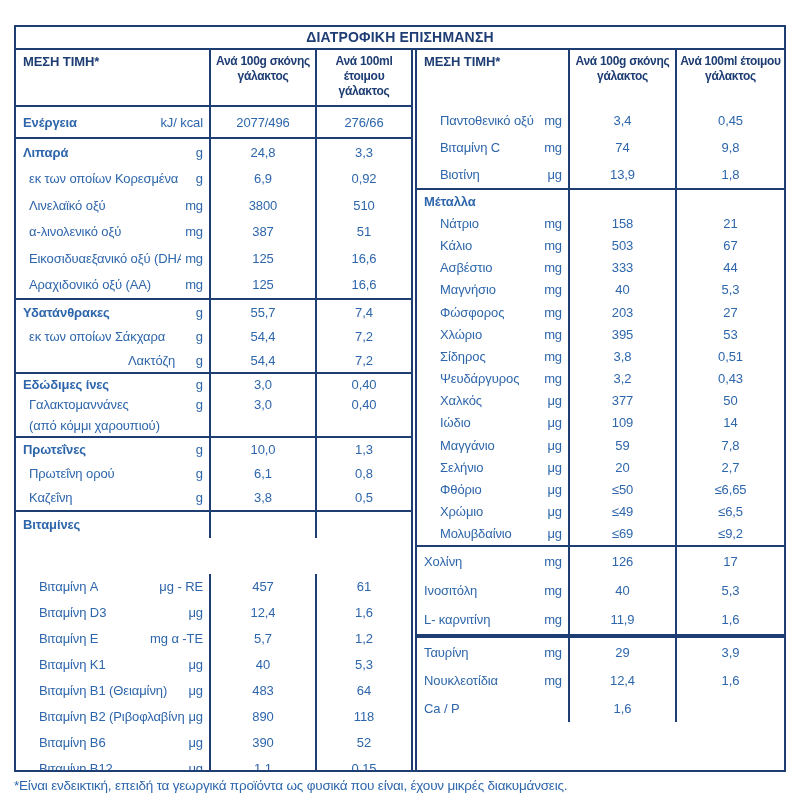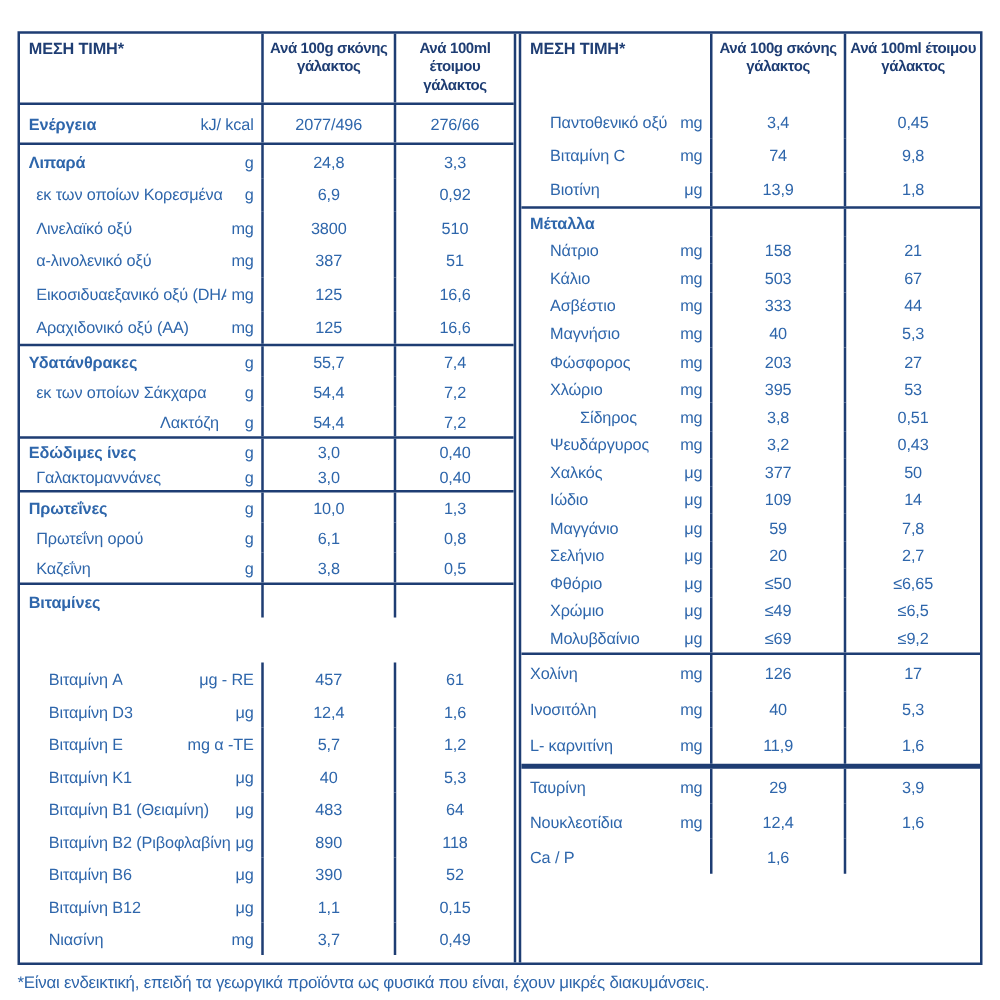--- a/index.html
+++ b/index.html
@@ -74,20 +74,21 @@
   .footnote{
     position:absolute;left:14px;top:778px;width:772px;
     font-size:13.5px;color:var(--blue);letter-spacing:-0.2px;
   }
 </style>
 </head>
 <body>
 
 <div class="page">
   <div class="ntable">
+    <div class="title">ΔΙΑΤΡΟΦΙΚΗ ΕΠΙΣΗΜΑΝΣΗ</div>
     <div class="content">
 
       <div class="half left">
         <div class="hdr">
           <div class="hcell-label">ΜΕΣΗ ΤΙΜΗ*</div>
           <div class="hcell c1">Ανά 100g σκόνης
 γάλακτος</div>
           <div class="hcell c2">Ανά 100ml έτοιμου
 γάλακτος</div>
         </div>
@@ -187,20 +188,28 @@
                 <div class="val c1">3,0</div>
                 <div class="val c2">0,40</div>
               </div>
               <div class="row" style="height: 20.6px;">
                 <div class="cell-label">
                   <span class="lbl" style="padding-left: 6px;">Γαλακτομαννάνες</span>
                   <span class="unit">g</span>
                 </div>
                 <div class="val c1">3,0</div>
                 <div class="val c2">0,40</div>
+              </div>
+              <div class="row" style="height: 20.6px;">
+                <div class="cell-label">
+                  <span class="lbl" style="padding-left: 6px;">(από κόμμι χαρουπιού)</span>
+                  <span class="unit"></span>
+                </div>
+                <div class="val c1"></div>
+                <div class="val c2"></div>
               </div>
             </div>
             <div class="section">
               <div class="row bold" style="height: 24px;">
                 <div class="cell-label">
                   <span class="lbl" style="padding-left: 0px;">Πρωτεΐνες</span>
                   <span class="unit">g</span>
                 </div>
                 <div class="val c1">10,0</div>
                 <div class="val c2">1,3</div>
@@ -392,21 +401,21 @@
                 <div class="val c2">27</div>
               </div>
               <div class="row" style="height: 22.2px;">
                 <div class="cell-label">
                   <span class="lbl" style="padding-left: 16px;">Χλώριο</span>
                   <span class="unit">mg</span>
                 </div>
                 <div class="val c1">395</div>
                 <div class="val c2">53</div>
               </div>
-              <div class="row" style="height: 22.2px; margin-left: 24px;">
+              <div class="row" style="height: 22.2px;">
                 <div class="cell-label">
                   <span class="lbl" style="padding-left: 16px;">Σίδηρος</span>
                   <span class="unit">mg</span>
                 </div>
                 <div class="val c1">3,8</div>
                 <div class="val c2">0,51</div>
               </div>
               <div class="row" style="height: 22.2px;">
                 <div class="cell-label">
                   <span class="lbl" style="padding-left: 16px;">Ψευδάργυρος</span>

